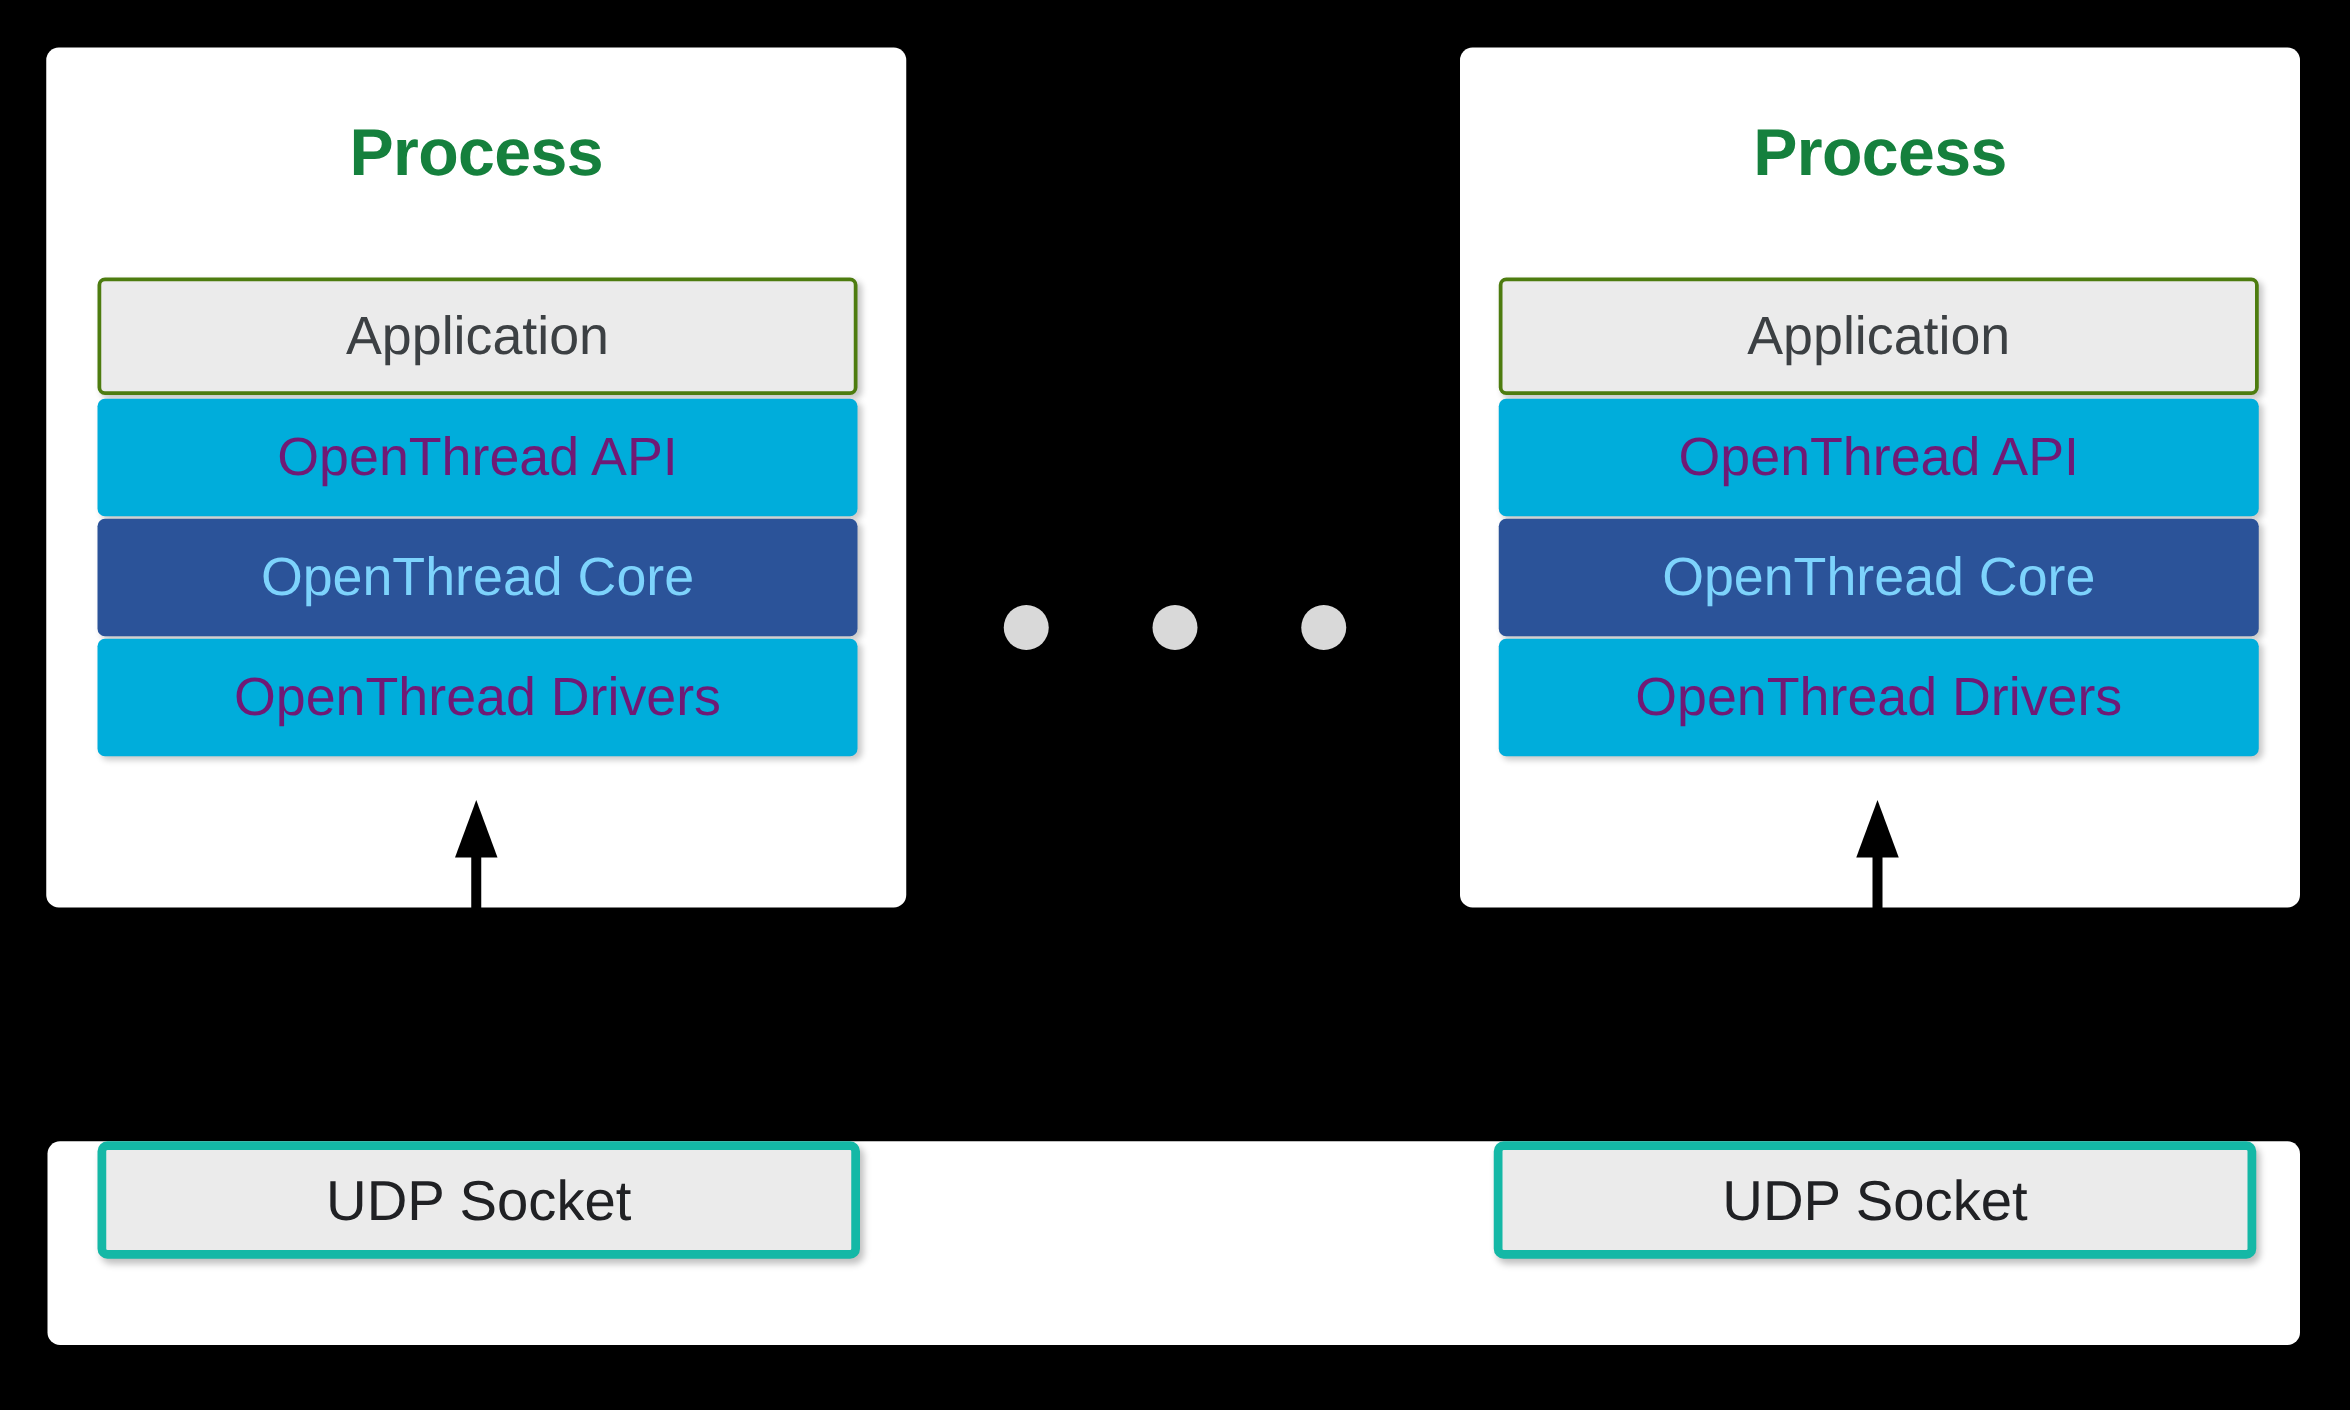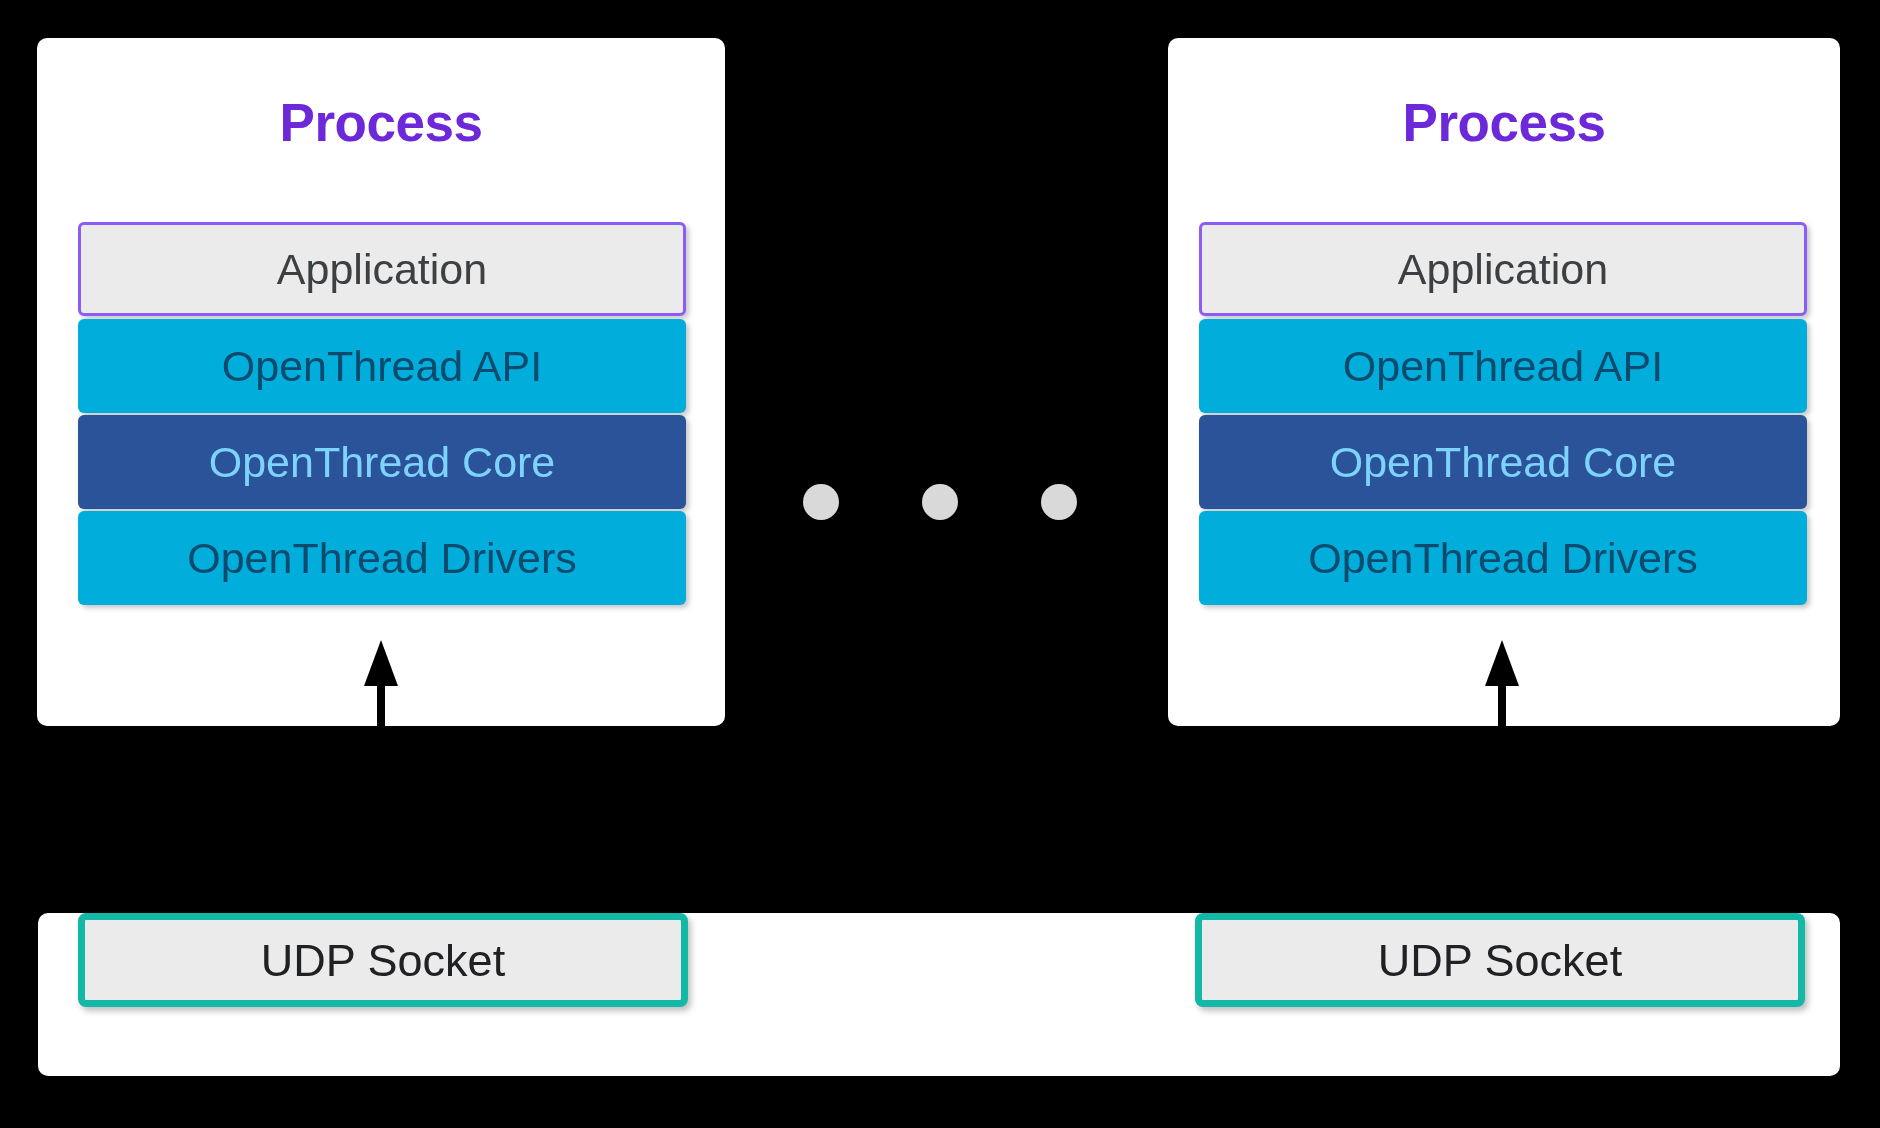--- a/index.html
+++ b/index.html
@@ -24,46 +24,46 @@
     box-sizing: border-box;
   }
   .process-title {
     position: absolute;
     left: 0;
     right: 0;
     top: 58px;
     text-align: center;
     font-size: 53px;
     font-weight: bold;
-    color: #6d28d9;
+    color: #15803d;
     letter-spacing: -0.5px;
     line-height: 1;
   }
 
   
   .layer {
     position: absolute;
     box-sizing: border-box;
     display: flex;
     align-items: center;
     justify-content: center;
     border-radius: 6px;
     font-size: 43px;
     line-height: 1;
   }
   .layer-app {
     background: #ebebeb;
-    border: 3px solid #8b5cf6;
+    border: 3px solid #4d7c0f;
     color: #3c4043;
     box-shadow: 3px 3px 5px rgba(0,0,0,0.22);
   }
   .layer-api,
   .layer-drivers {
     background: #00addb;
-    color: #0c4a6e;
+    color: #701a75;
     box-shadow: 3px 3px 5px rgba(0,0,0,0.22);
   }
   .layer-core {
     background: #2b5399;
     color: #7dd3fc;
     box-shadow: 3px 3px 5px rgba(0,0,0,0.22);
   }
 
   
   .dot {

